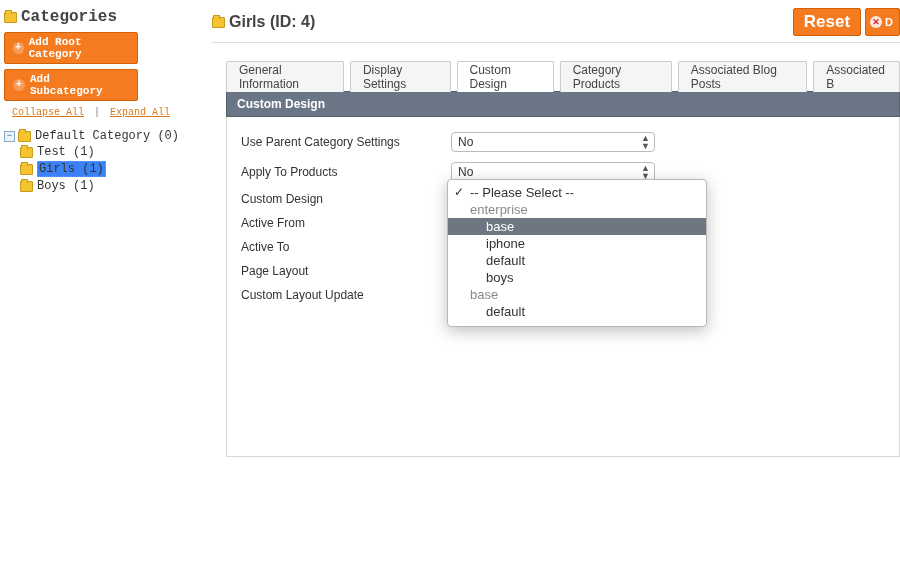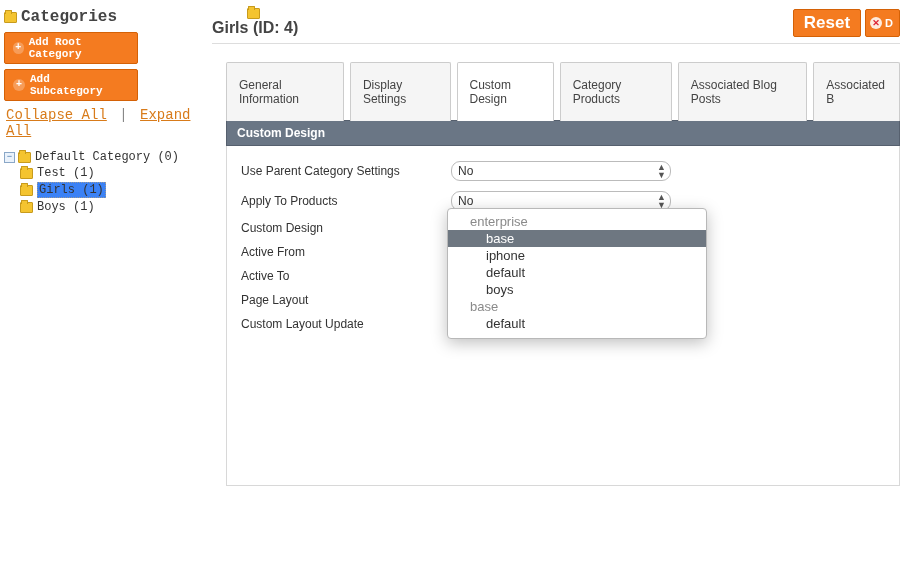--- a/index.html
+++ b/index.html
@@ -7,46 +7,46 @@
   .container { display: flex; width: 900px; height: 561px; }
   .sidebar { width: 200px; padding: 8px 8px 8px 4px; border-right: 0; font-family: Liberation Mono, monospace; }
   .main { flex: 1; padding: 8px 0 0 12px; overflow: hidden; }
 
   .folder-icon { display: inline-block; width: 13px; height: 11px; background: #f4c430; border: 1px solid #c89b1c; border-radius: 1px; position: relative; margin-right: 4px; vertical-align: -1px; }
   .folder-icon::before { content: ""; position: absolute; top: -3px; left: 0; width: 5px; height: 3px; background: #f4c430; border: 1px solid #c89b1c; border-bottom: none; border-radius: 1px 1px 0 0; }
 
   .side-title { font-size: 16px; font-weight: bold; color: #444; margin-bottom: 6px; display: flex; align-items: center; }
   .btn-orange { display: flex; align-items: center; background: #f47b20; color: #fff; font-weight: bold; border: 1px solid #d46106; border-radius: 2px; padding: 3px 8px; font-size: 11px; margin-bottom: 5px; cursor: pointer; width: 134px; }
   .btn-orange .plus { display: inline-flex; width: 12px; height: 12px; background: rgba(255,255,255,0.25); border-radius: 6px; align-items: center; justify-content: center; margin-right: 5px; font-size: 10px; line-height: 1; }
-  .linkbar { margin: 6px 0 10px 2px; font-size: 14px; }
+  .linkbar { margin: 6px 0 10px 8px; font-size: 10px; }
   .linkbar a { color: #d87b1a; text-decoration: underline; cursor: pointer; }
   .linkbar .sep { color: #888; margin: 0 4px; }
 
   .tree { font-size: 12px; }
   .tree-row { display: flex; align-items: center; padding: 1px 0; cursor: pointer; white-space: nowrap; }
   .tree-children { padding-left: 16px; }
   .tree-toggle { width: 11px; height: 11px; border: 1px solid #8aa7c7; background: #eaf2fb; color: #3b6ea5; font-size: 9px; line-height: 9px; text-align: center; margin-right: 3px; cursor: pointer; }
   .tree-row.selected span.lbl { background: #3b82f6; border: 1px dotted #999; padding: 0 1px; }
 
   .page-head { display: flex; align-items: center; justify-content: space-between; border-bottom: 1px solid #ddd; padding-bottom: 6px; }
-  .page-title { font-size: 16px; font-weight: bold; color: #444; display: flex; align-items: center; flex-direction: column; }
+  .page-title { font-size: 16px; font-weight: bold; color: #444; display: flex; align-items: center; }
   .btns-r { display: flex; gap: 4px; }
   .btn-reset { background: #f47b20; color: #fff; font-weight: bold; border: 1px solid #d46106; border-radius: 2px; padding: 3px 10px; font-size: 17px; cursor: pointer; }
   .btn-del { background: #f47b20; color: #fff; font-weight: bold; border: 1px solid #d46106; border-radius: 2px; padding: 3px 6px 3px 4px; font-size: 11px; cursor: pointer; display: flex; align-items: center; }
   .del-ico { display: inline-flex; width: 12px; height: 12px; border-radius: 6px; background: rgba(255,255,255,0.85); color: #d23; align-items: center; justify-content: center; font-size: 9px; font-weight: bold; margin-right: 3px; }
 
   .tabs { display: flex; gap: 6px; margin: 18px 0 0 14px; }
-  .tab { border: 1px solid #ccc; border-bottom: none; background: #f5f5f5; padding: 15px 12px; font-size: 12px; color: #444; cursor: pointer; border-radius: 2px 2px 0 0; }
+  .tab { border: 1px solid #ccc; border-bottom: none; background: #f5f5f5; padding: 1px 12px; font-size: 12px; color: #444; cursor: pointer; border-radius: 2px 2px 0 0; }
   .tab.active { background: #fff; position: relative; z-index: 2; }
 
   .section-hdr { background: #6a7685; color: #fff; font-weight: bold; padding: 5px 10px; font-size: 12px; margin-top: -1px; border: 1px solid #56606e; }
   .panel { border: 1px solid #d8d8d8; border-top: none; padding: 10px 6px 10px 14px; background: #fff; min-height: 340px; position: relative; }
   .form-row { display: flex; align-items: center; padding: 5px 0; }
   .form-label { width: 210px; color: #333; }
-  .sel { width: 220px; height: 20px; border: 1px solid #bbb; border-radius: 9px; background: #fff; font-size: 12px; padding: 0 4px 0 6px; display: flex; align-items: center; justify-content: space-between; cursor: pointer; }
+  .sel { width: 204px; height: 20px; border: 1px solid #bbb; border-radius: 4px; background: #fff; font-size: 12px; padding: 0 4px 0 6px; display: flex; align-items: center; justify-content: space-between; cursor: pointer; }
   .sel .arrows { color: #555; font-size: 9px; line-height: 8px; display: flex; flex-direction: column; }
 
   .dropdown { position: absolute; left: 220px; top: 62px; width: 260px; background: #fff; border: 1px solid #b8b8b8; border-radius: 4px; box-shadow: 0 4px 16px rgba(0,0,0,0.25); padding: 4px 0 6px 0; font-size: 13px; z-index: 10; }
   .dd-row { padding: 1px 12px 1px 22px; position: relative; color: #333; cursor: pointer; }
   .dd-row.check::before { content: "✓"; position: absolute; left: 6px; top: 1px; font-size: 12px; }
   .dd-group { padding: 1px 12px 1px 22px; color: #8a8a8a; cursor: default; }
   .dd-opt { padding: 1px 12px 1px 38px; color: #333; cursor: pointer; }
   .dd-opt.hl { background: #6e7781; color: #fff; }
 
   .content-wrap { margin-left: 14px; margin-right: 0; }
@@ -153,20 +153,21 @@
           <div class="form-label">Active To</div>
         </div>
         <div class="form-row">
           <div class="form-label">Page Layout</div>
         </div>
         <div class="form-row">
           <div class="form-label">Custom Layout Update</div>
         </div>
 
         <div class="dropdown" id="dropdown">
+            <div class="dd-row check">-- Please Select --</div>
             <div class="dd-group">enterprise</div>
             <div class="dd-opt hl">base</div>
             <div class="dd-opt">iphone</div>
             <div class="dd-opt">default</div>
             <div class="dd-opt">boys</div>
             <div class="dd-group">base</div>
             <div class="dd-opt">default</div>
           </div>
       </div>
     </div>

